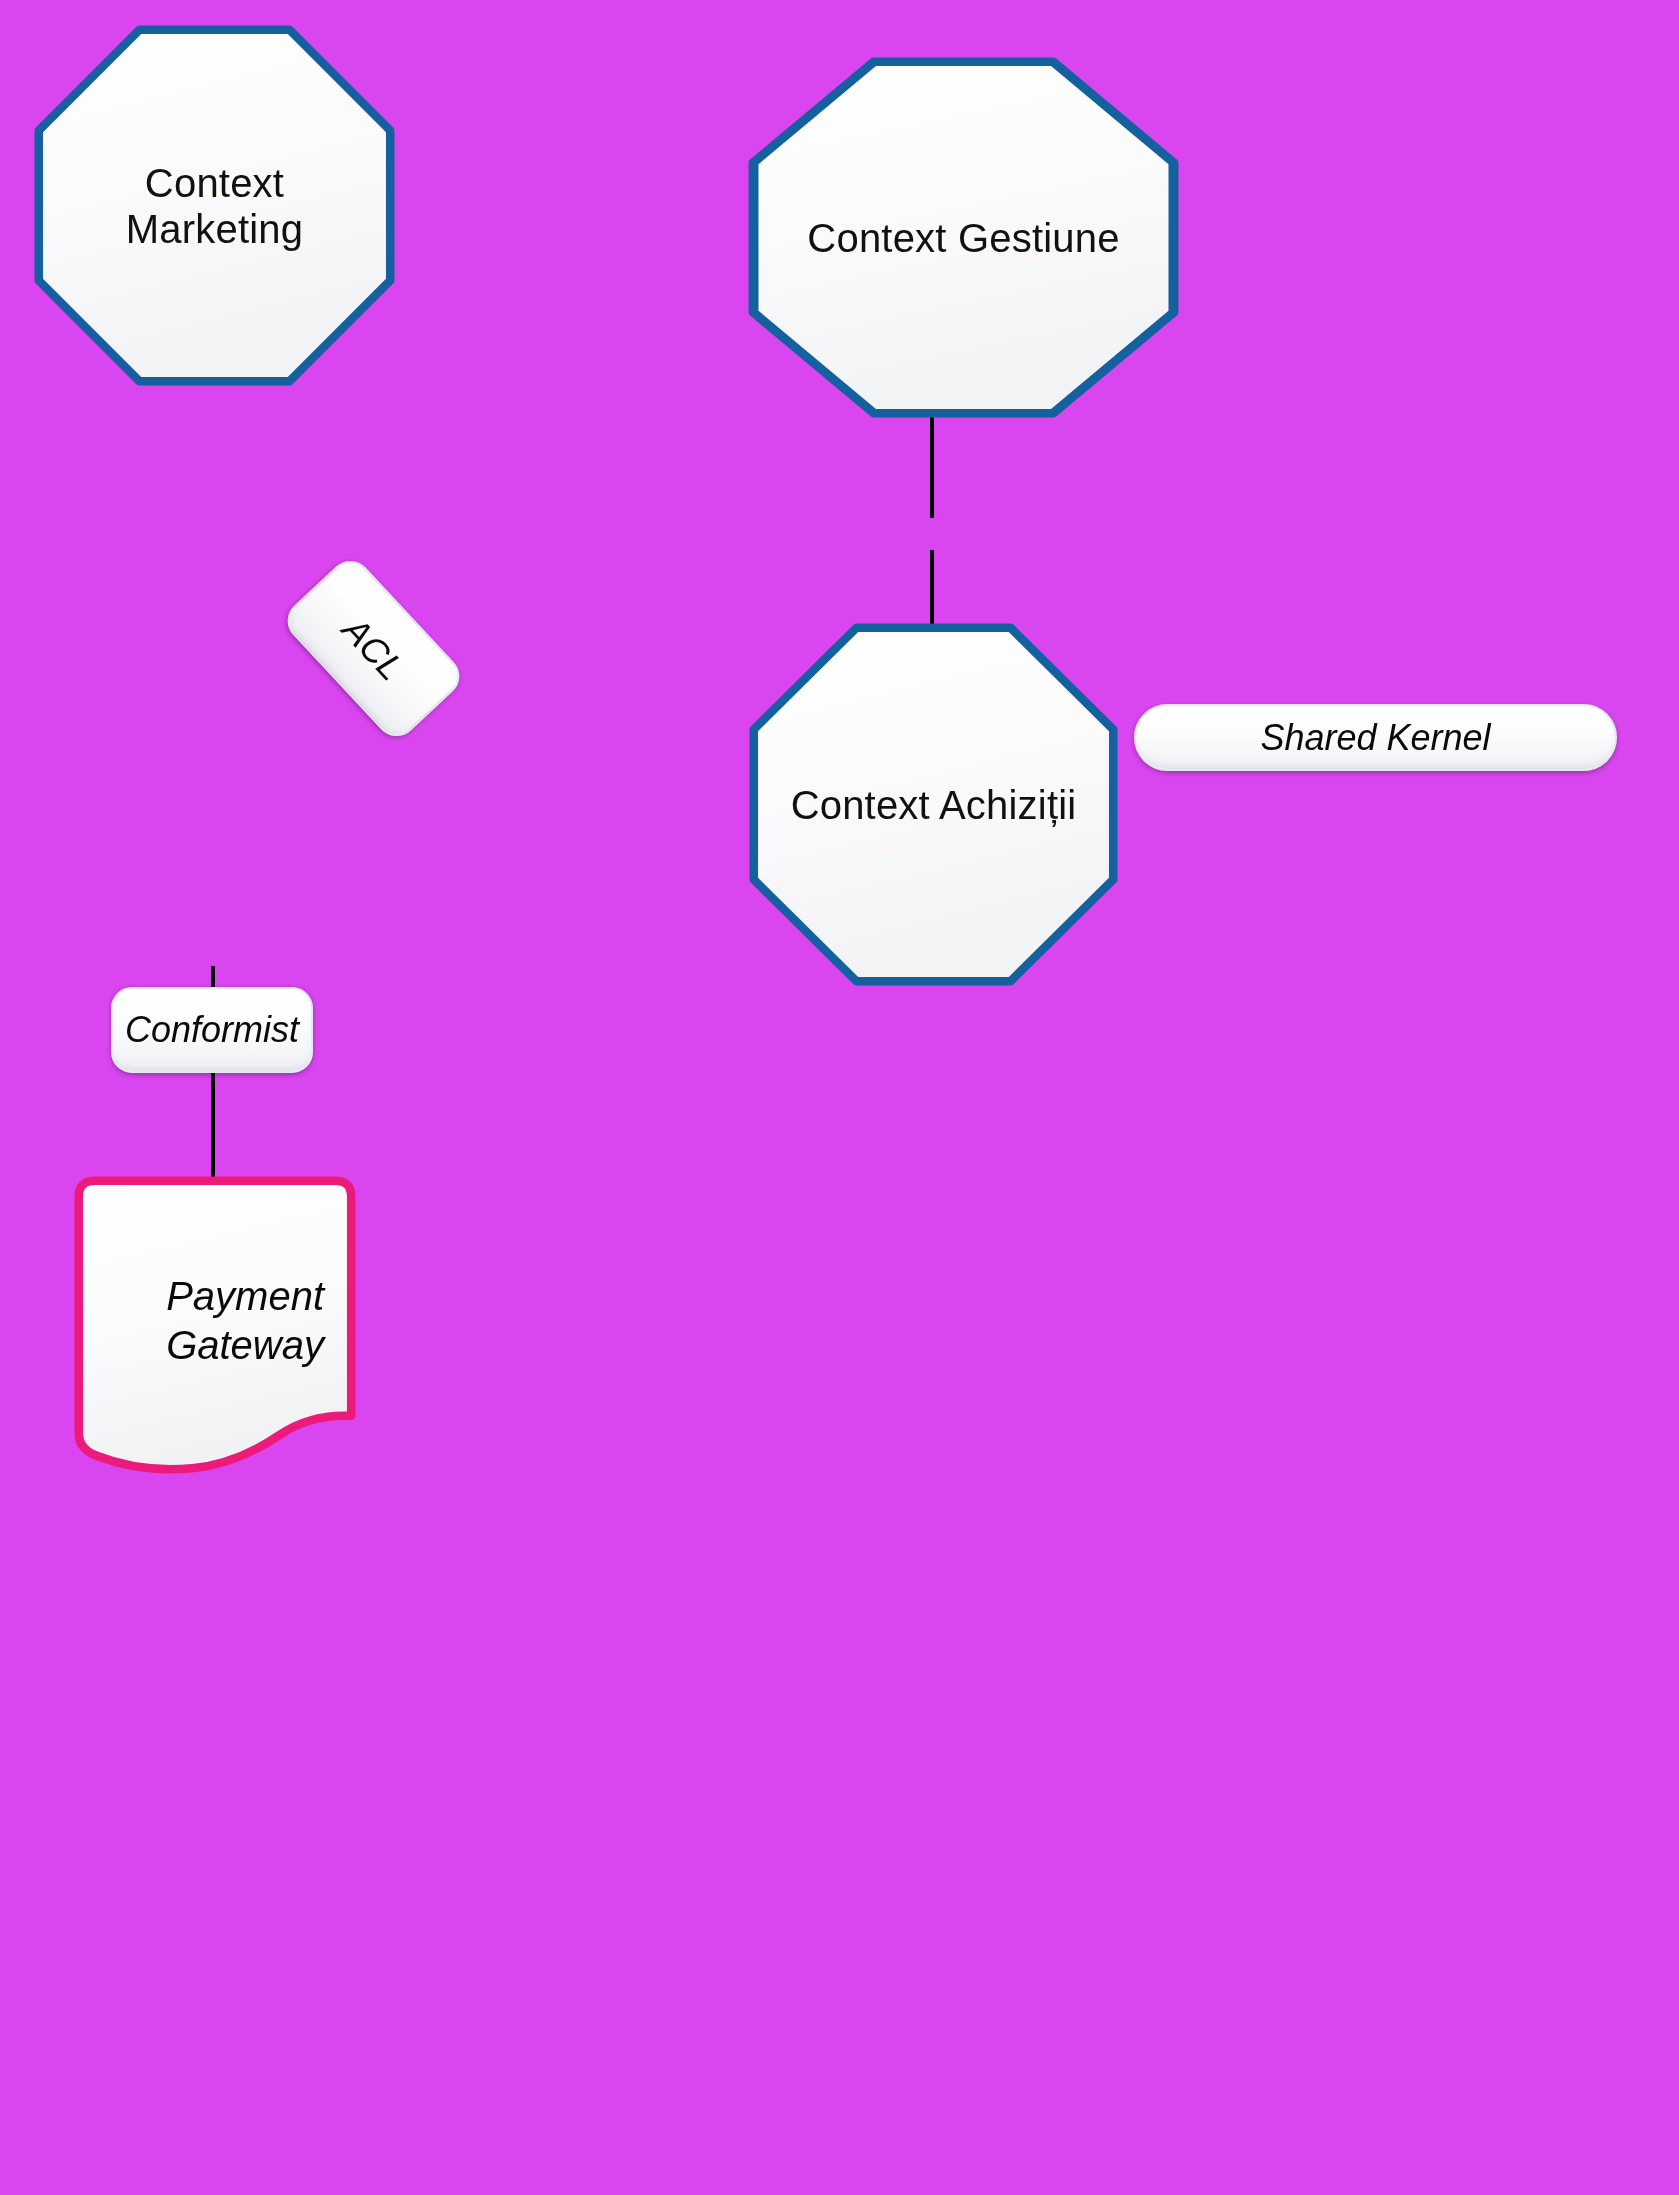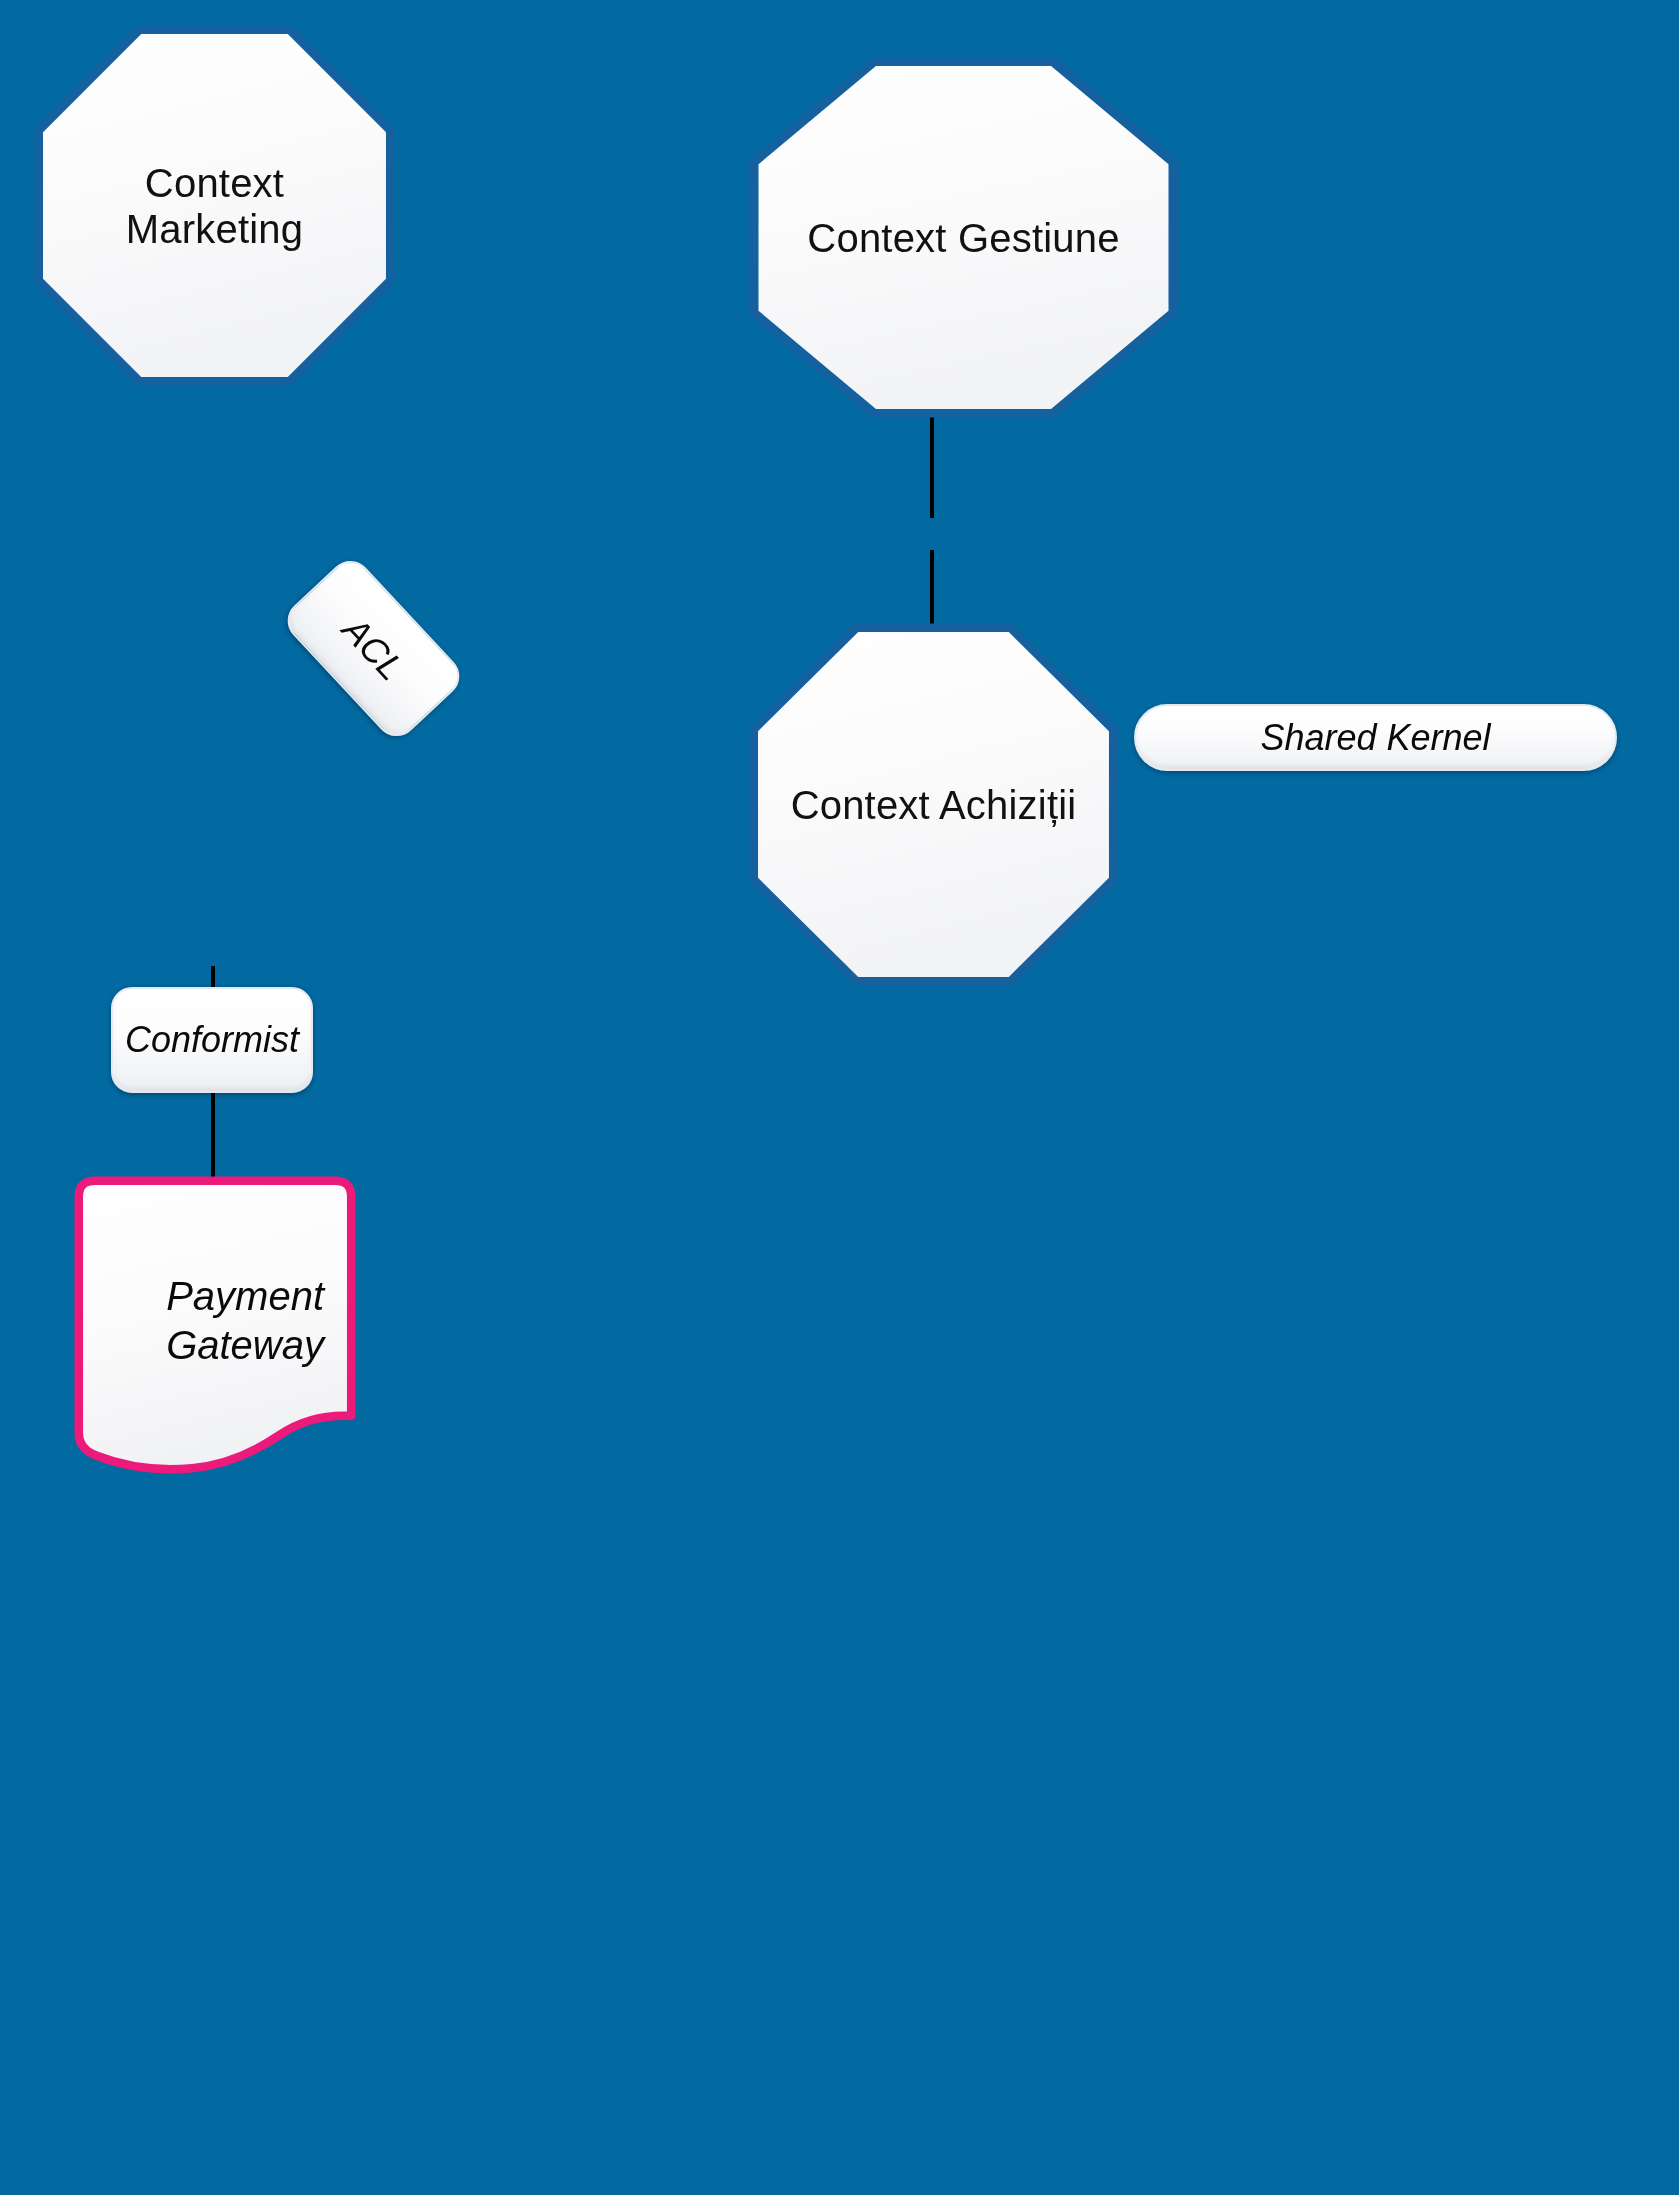--- a/index.html
+++ b/index.html
@@ -9,21 +9,21 @@
     background: #000000;
   }
   body {
     font-family: "Liberation Sans", "DejaVu Sans", sans-serif;
   }
 
   #canvas {
     position: relative;
     width: 1680px;
     height: 2195px;
-    background: #0369a1;
+    background: #d946ef;
     overflow: hidden;
   }
 
   
   .connector {
     position: absolute;
     background: #000000;
     z-index: 1;
   }
 
@@ -176,21 +176,21 @@
           <stop offset="0%" stop-color="#ffffff"></stop>
           <stop offset="45%" stop-color="#fbfbfc"></stop>
           <stop offset="100%" stop-color="#f2f3f5"></stop>
         </linearGradient>
       </defs>
       <polygon points="113,5 275,5 383,112 383,270 275,377 113,377 5,270 5,112" fill="url(#gradOct4)" stroke="#15619f" stroke-width="9" stroke-linejoin="round"></polygon>
     </svg>
     <div class="oct-label">Context Achiziții</div>
   </div>
 
-  <div class="chip chip-conformist" style="left:111px; top:987px; width:202px; height:106px;">
+  <div class="chip chip-conformist" style="left:111px; top:987px; width:202px; height:86px;">
     <span>Conformist</span>
   </div>
 
   <div class="note" style="left:74px; top:1176px; width:282px; height:316px;">
     <svg class="note-svg" viewBox="0 0 296 332" preserveAspectRatio="none">
       <defs>
         <linearGradient id="gradNote" x1="0" y1="0" x2="0.22" y2="1">
           <stop offset="0%" stop-color="#ffffff"></stop>
           <stop offset="50%" stop-color="#fbfbfc"></stop>
           <stop offset="100%" stop-color="#f1f2f4"></stop>

